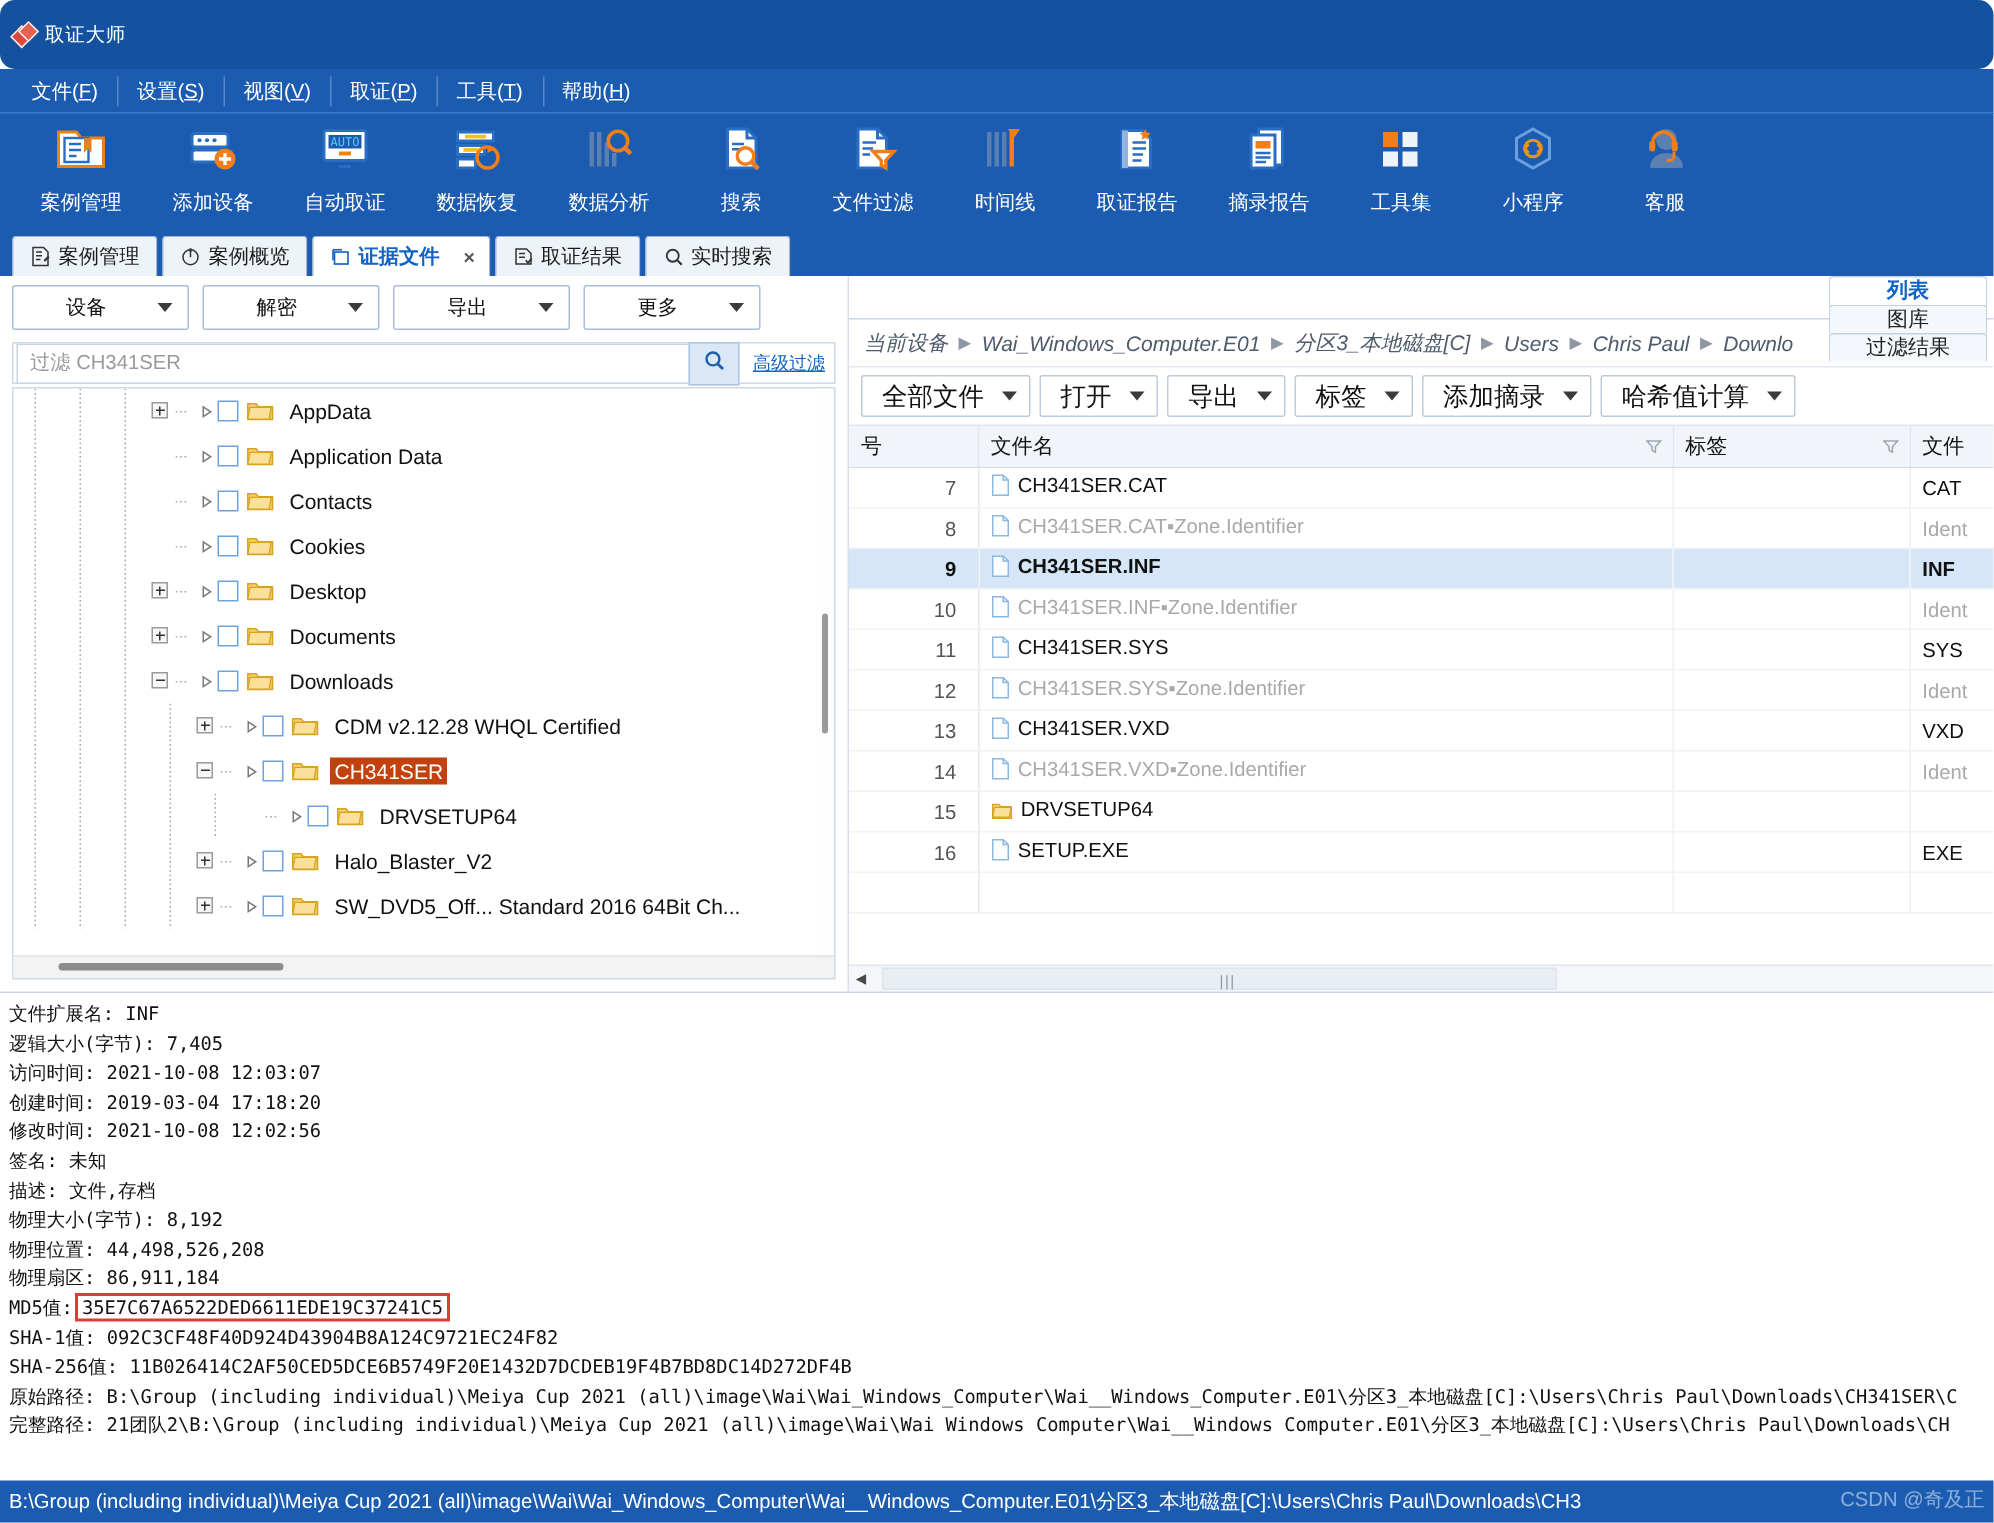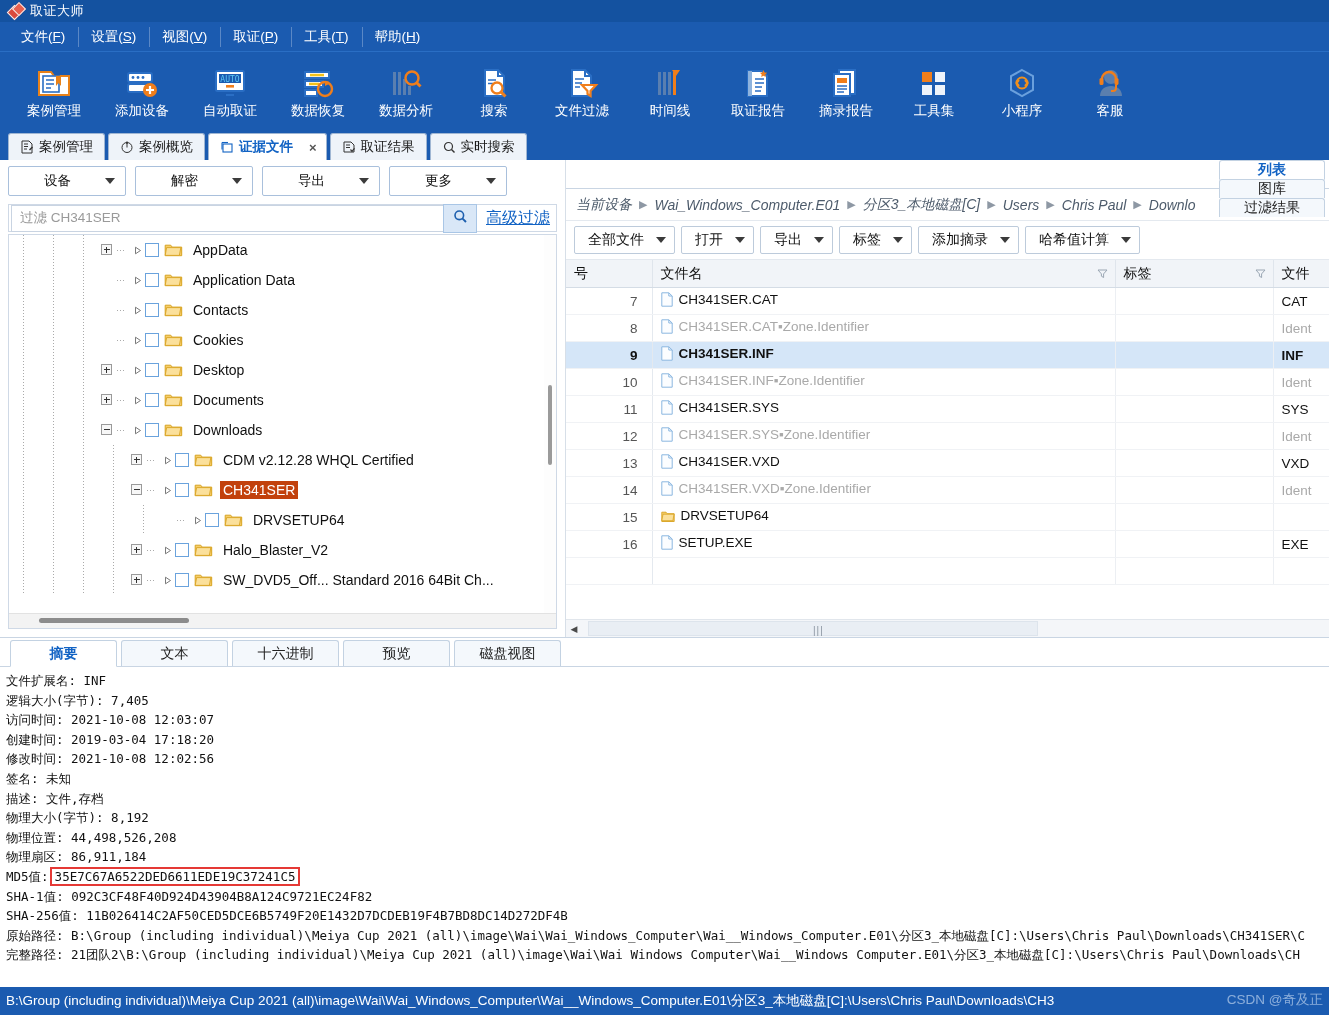--- a/index.html
+++ b/index.html
@@ -5,37 +5,37 @@
   html,body{margin:0;padding:0;}
   body{
     width:1329px;height:1015px;overflow:hidden;
     font-family:"Liberation Sans","DejaVu Sans",sans-serif;
     font-size:13px;color:#1a1a1a;background:#ffffff;
     -webkit-font-smoothing:antialiased;
   }
   .app{position:relative;width:1329px;height:1015px;display:flex;flex-direction:column;}
 
   
-  .titlebar{height:22px;background:#1452a0;display:flex;align-items:center;padding:0 8px;flex:0 0 auto;}
+  .titlebar{height:22px;background:#1452a0;display:flex;align-items:center;padding:12px 8px;flex:0 0 auto;border-radius:10px;}
   .titlebar .logo{width:16px;height:16px;margin-right:6px;position:relative;flex:0 0 auto;}
   .titlebar .logo .d1{position:absolute;left:1px;top:4px;width:9px;height:9px;background:#d94a3d;transform:rotate(45deg);border:1px solid #f2f2f2;}
   .titlebar .logo .d2{position:absolute;left:6px;top:1px;width:8px;height:8px;background:#e8604f;transform:rotate(45deg);border:1px solid #f2f2f2;}
   .titlebar .title{color:#ffffff;font-size:13px;letter-spacing:.5px;}
 
   
   .menubar{height:29px;background:#1b5bb0;display:flex;align-items:center;flex:0 0 auto;padding-left:8px;}
   .menubar .mi{color:#ffffff;font-size:13.5px;padding:4px 13px;position:relative;cursor:default;}
   .menubar .mi + .mi::before{content:"";position:absolute;left:0;top:3px;bottom:3px;width:1px;background:rgba(255,255,255,.28);}
   .menubar .mi u{text-decoration:underline;}
 
   
   .toolbar{height:78px;background:#1b5bb0;display:flex;align-items:flex-start;padding-left:10px;flex:0 0 auto;
            border-top:1px solid #2a6ec4;}
   .tbtn{width:88px;display:flex;flex-direction:column;align-items:center;padding-top:7px;cursor:default;}
-  .tbtn .ic{height:40px;display:flex;align-items:flex-end;justify-content:center;}
+  .tbtn .ic{height:40px;display:flex;align-items:flex-start;justify-content:center;}
   .tbtn .lb{color:#ffffff;font-size:13.5px;margin-top:3px;white-space:nowrap;}
 
   
   .tabstrip{height:30px;background:#1b5bb0;display:flex;align-items:flex-end;padding-left:8px;flex:0 0 auto;}
   .mtab{height:26px;background:#eef3f9;border:1px solid #9fb6d3;border-bottom:none;border-radius:3px 3px 0 0;
         display:flex;align-items:center;gap:5px;padding:0 11px;margin-right:3px;font-size:13.5px;color:#1a1a1a;cursor:default;}
   .mtab.active{background:#ffffff;color:#1263c4;font-weight:bold;padding-right:6px;}
   .mtab .tclose{font-size:13px;color:#555;margin-left:8px;padding:0 3px;}
   .mtab .ti{display:inline-flex;}
 
@@ -48,21 +48,21 @@
   .lbtnrow{display:flex;gap:9px;margin-bottom:8px;}
   .dbtn{height:28px;min-width:96px;border:1px solid #a9c0dc;background:#ffffff;border-radius:2px;
         display:flex;align-items:center;justify-content:space-between;padding:0 10px;font-size:13.5px;color:#111;cursor:default;}
   .dbtn .cap{flex:1 1 auto;text-align:center;}
   .caret{width:0;height:0;border-left:5px solid transparent;border-right:5px solid transparent;border-top:6px solid #3b3b3b;margin-left:9px;}
 
   .filterbox{border:1px solid #cfd9e6;background:#fff;height:28px;display:flex;align-items:center;padding:2px;box-sizing:border-box;margin-bottom:2px;}
   .filterinput{flex:1 1 auto;height:27px;border:1px solid #c9d4e2;border-right:none;background:#fff;display:flex;align-items:center;
                padding:0 8px;color:#9a9a9a;font-size:13.5px;box-sizing:border-box;}
   .searchbtn{width:32px;height:27px;background:#d9e7f7;border:1px solid #a9c6e6;display:flex;align-items:center;justify-content:center;cursor:default;}
-  .advlink{color:#1263c4;text-decoration:underline;font-size:16px;margin-left:9px;margin-right:4px;cursor:default;white-space:nowrap;}
+  .advlink{color:#1263c4;text-decoration:underline;font-size:12px;margin-left:9px;margin-right:4px;cursor:default;white-space:nowrap;}
 
   .treebox{flex:1 1 auto;border:1px solid #cfd9e6;background:#fff;position:relative;overflow:hidden;margin-bottom:8px;}
   .treeclip{position:absolute;left:0;top:0;right:0;bottom:14px;overflow:hidden;}
   .trow{height:30px;display:flex;align-items:center;white-space:nowrap;font-size:14px;color:#101010;}
   .guide{width:30px;flex:0 0 30px;height:30px;position:relative;}
   .guide.dots::before{content:"";position:absolute;left:14px;top:0;bottom:0;width:1px;
      background-image:linear-gradient(#aaa 50%, transparent 0);background-size:1px 3px;}
   .exp{width:16px;height:16px;flex:0 0 16px;margin-right:2px;position:relative;}
   .exp .bx{position:absolute;left:2px;top:2px;width:11px;height:11px;border:1px solid #9a9a9a;background:#f7f7f7;box-sizing:border-box;}
   .exp .h{position:absolute;left:4.5px;top:7px;width:6px;height:1px;background:#333;}
@@ -87,21 +87,21 @@
   .rtabs{display:flex;align-items:flex-end;height:28px;padding-left:14px;background:#ffffff;border-bottom:1px solid #c9d5e3;flex-direction:column;}
   .rtab{height:25px;min-width:104px;border:1px solid #c3d2e2;border-bottom:none;background:#f4f8fc;border-radius:3px 3px 0 0;
         display:flex;align-items:center;justify-content:center;font-size:14px;color:#222;margin-right:4px;cursor:default;}
   .rtab.active{background:#ffffff;color:#1263c4;font-weight:bold;border-bottom:1px solid #ffffff;margin-bottom:-1px;}
   .crumb{height:31px;display:flex;align-items:center;padding:0 10px;font-size:14px;color:#5a6470;
          border-bottom:1px solid #e4e9ef;white-space:nowrap;overflow:hidden;}
   .crumb .seg{color:#4d5b6b;font-style:italic;}
   .crumb .sep{margin:0 7px;color:#8e98a4;font-size:11px;}
   .rbtnrow{height:38px;display:flex;align-items:center;gap:6px;padding:0 8px;border-bottom:1px solid #e4e9ef;}
   .rbtn{height:26px;border:1px solid #bdcbdb;background:#fff;border-radius:2px;display:flex;align-items:center;
-        padding:0 8px;font-size:14px;color:#111;cursor:default;}
+        padding:0 8px;font-size:17px;color:#111;cursor:default;}
   .rbtn .cap{padding:0 5px;}
   .rbtn .caret{border-top-color:#3b3b3b;margin-left:7px;}
 
   
   .tablewrap{flex:1 1 auto;display:flex;flex-direction:column;min-height:0;overflow:hidden;}
   table.ft{border-collapse:collapse;table-layout:fixed;width:1010px;font-size:13.5px;}
   table.ft th{height:27px;background:#f1f4f8;border-right:1px solid #dfe5ec;border-bottom:1px solid #d4dce5;
       font-weight:normal;color:#111;text-align:left;padding:0 8px;font-size:14px;position:relative;}
   table.ft th .fil{position:absolute;right:7px;top:50%;transform:translateY(-50%);}
   table.ft td{height:26px;border-right:1px solid #eceff3;border-bottom:1px solid #f0f2f5;padding:0 8px;
@@ -861,37 +861,20 @@
               <div class="th">
                   <span class="grip">|||</span>
                 </div>
             </div>
           </div>
         </div>
       </div>
     </div>
 
     <div class="lower">
-      <div class="ltabs">
-        <div class="ltab active">
-            <span>摘要</span>
-          </div>
-        <div class="ltab">
-            <span>文本</span>
-          </div>
-        <div class="ltab">
-            <span>十六进制</span>
-          </div>
-        <div class="ltab">
-            <span>预览</span>
-          </div>
-        <div class="ltab">
-            <span>磁盘视图</span>
-          </div>
-      </div>
 
       <div class="summary">
         <div class="sline"><span>文件扩展名:</span> <span>INF</span></div>
         <div class="sline"><span>逻辑大小(字节):</span> <span>7,405</span></div>
         <div class="sline"><span>访问时间:</span> <span>2021-10-08 12:03:07</span></div>
         <div class="sline"><span>创建时间:</span> <span>2019-03-04 17:18:20</span></div>
         <div class="sline"><span>修改时间:</span> <span>2021-10-08 12:02:56</span></div>
         <div class="sline"><span>签名:</span> <span>未知</span></div>
         <div class="sline"><span>描述:</span> <span>文件,存档</span></div>
         <div class="sline"><span>物理大小(字节):</span> <span>8,192</span></div>

